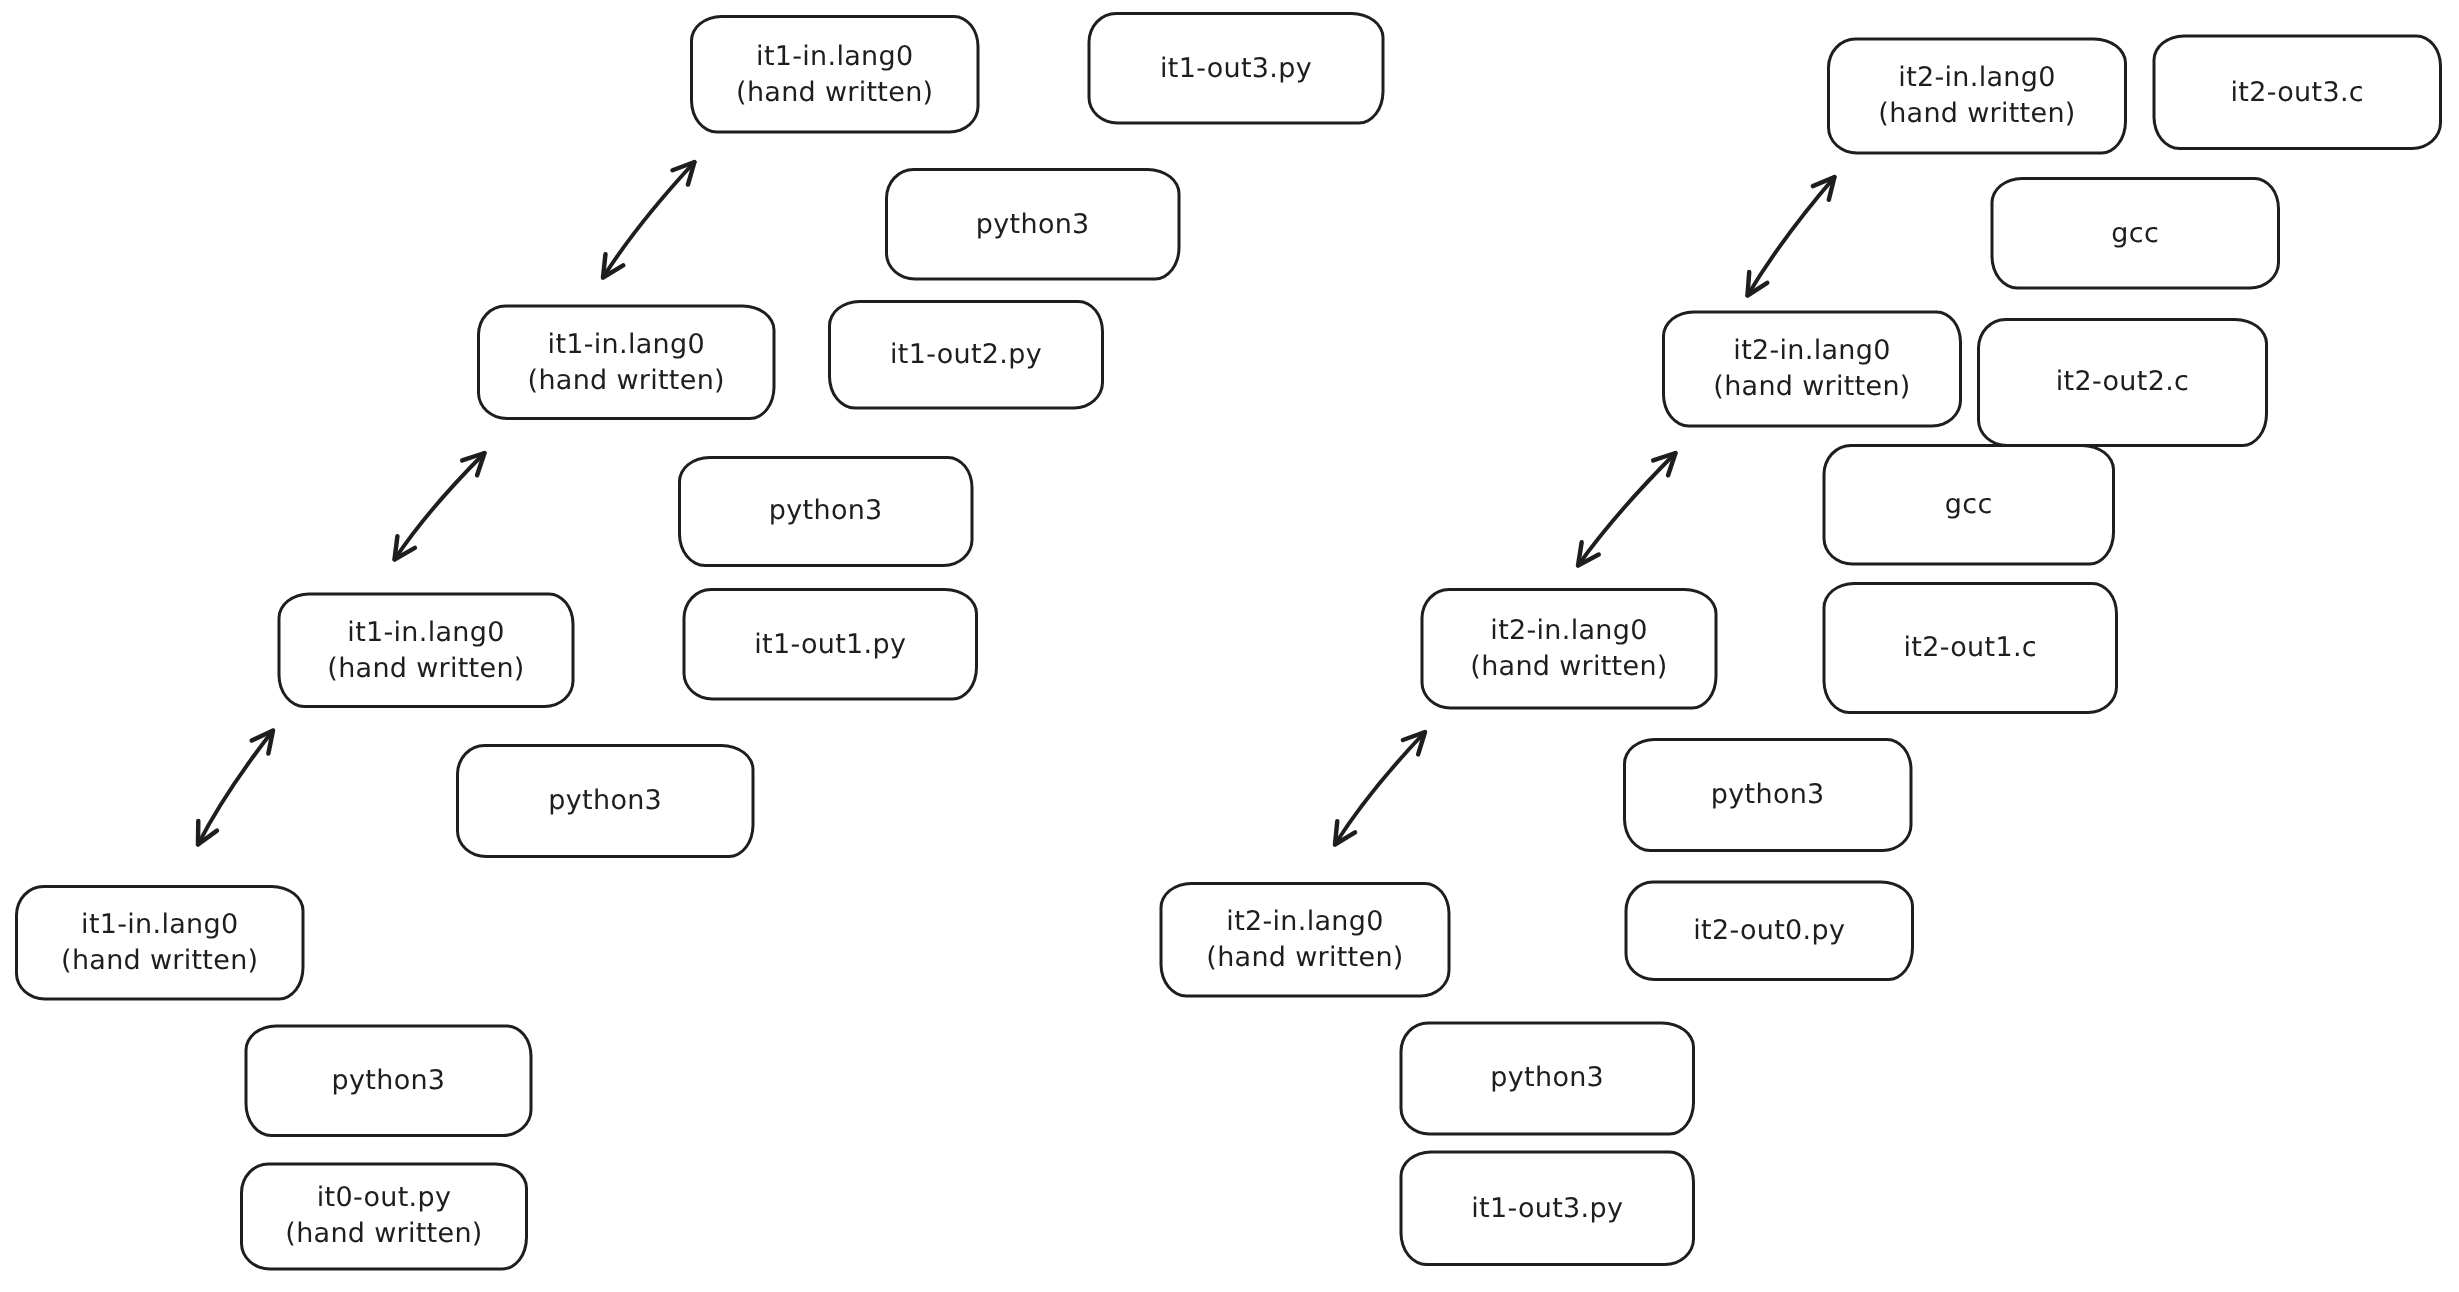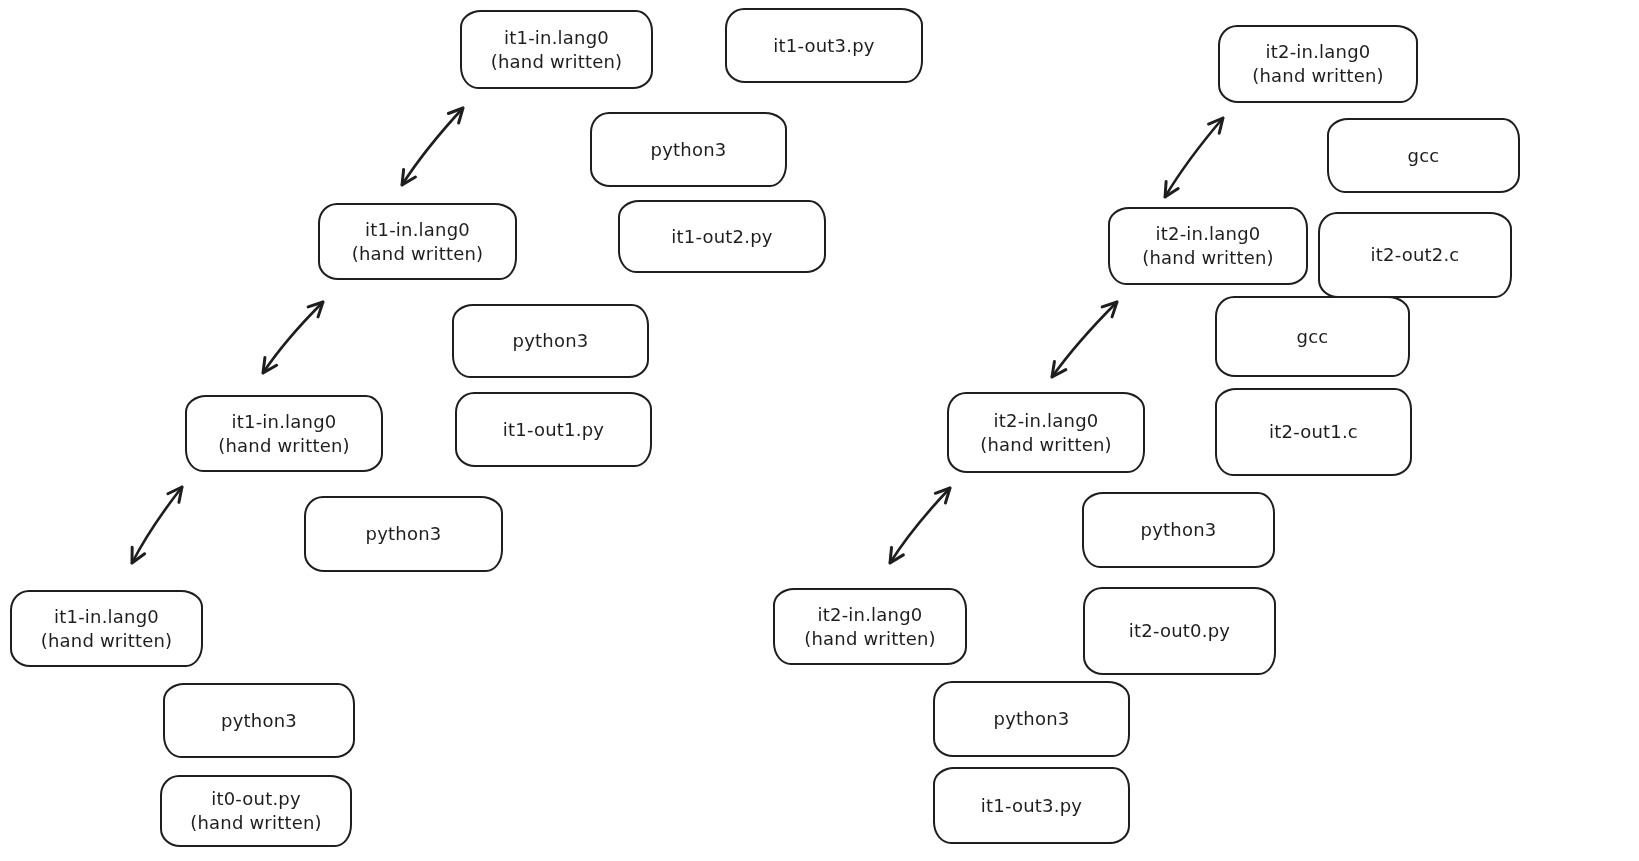--- a/index.html
+++ b/index.html
@@ -72,21 +72,21 @@
   <div class="node" style="left:455px;top:392px;width:197px;height:75px">
     <span>it1-out1.py</span>
   </div>
   <div class="node alt" style="left:452px;top:304px;width:197px;height:74px">
     <span>python3</span>
   </div>
   <div class="node" style="left:318px;top:203px;width:199px;height:77px">
     <span>it1-in.lang0</span>
     <span>(hand written)</span>
   </div>
-  <div class="node alt" style="left:618px;top:200px;width:208px;height:73px">
+  <div class="node alt" style="left:552px;top:200px;width:184px;height:73px">
     <span>it1-out2.py</span>
   </div>
   <div class="node" style="left:590px;top:112px;width:197px;height:75px">
     <span>python3</span>
   </div>
   <div class="node alt" style="left:460px;top:10px;width:193px;height:79px">
     <span>it1-in.lang0</span>
     <span>(hand written)</span>
   </div>
   <div class="node" style="left:725px;top:8px;width:198px;height:75px">
@@ -96,21 +96,21 @@
   <div class="node alt" style="left:773px;top:588px;width:194px;height:77px">
     <span>it2-in.lang0</span>
     <span>(hand written)</span>
   </div>
   <div class="node" style="left:933px;top:681px;width:197px;height:76px">
     <span>python3</span>
   </div>
   <div class="node alt" style="left:933px;top:767px;width:197px;height:77px">
     <span>it1-out3.py</span>
   </div>
-  <div class="node" style="left:1083px;top:587px;width:193px;height:88px">
+  <div class="node" style="left:1083px;top:587px;width:193px;height:67px">
     <span>it2-out0.py</span>
   </div>
   <div class="node alt" style="left:1082px;top:492px;width:193px;height:76px">
     <span>python3</span>
   </div>
   <div class="node" style="left:947px;top:392px;width:198px;height:81px">
     <span>it2-in.lang0</span>
     <span>(hand written)</span>
   </div>
   <div class="node alt" style="left:1215px;top:388px;width:197px;height:88px">
@@ -126,14 +126,17 @@
   <div class="node" style="left:1318px;top:212px;width:194px;height:86px">
     <span>it2-out2.c</span>
   </div>
   <div class="node alt" style="left:1327px;top:118px;width:193px;height:75px">
     <span>gcc</span>
   </div>
   <div class="node" style="left:1218px;top:25px;width:200px;height:78px">
     <span>it2-in.lang0</span>
     <span>(hand written)</span>
   </div>
+  <div class="node alt" style="left:1435px;top:23px;width:193px;height:77px">
+    <span>it2-out3.c</span>
+  </div>
 
 </div>
 
 </body></html>

